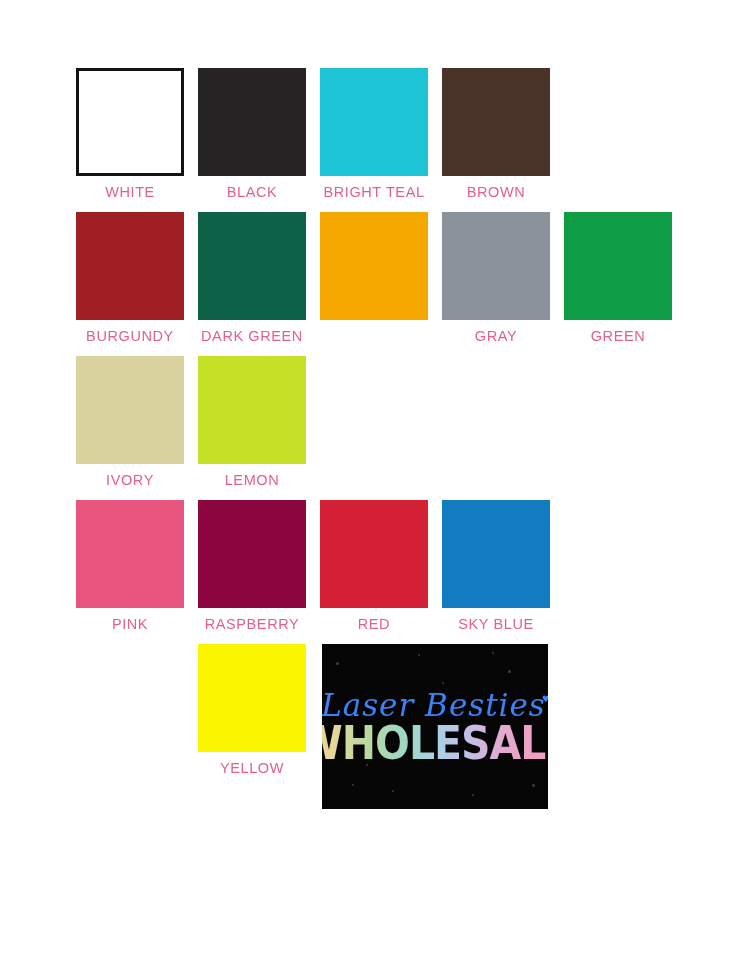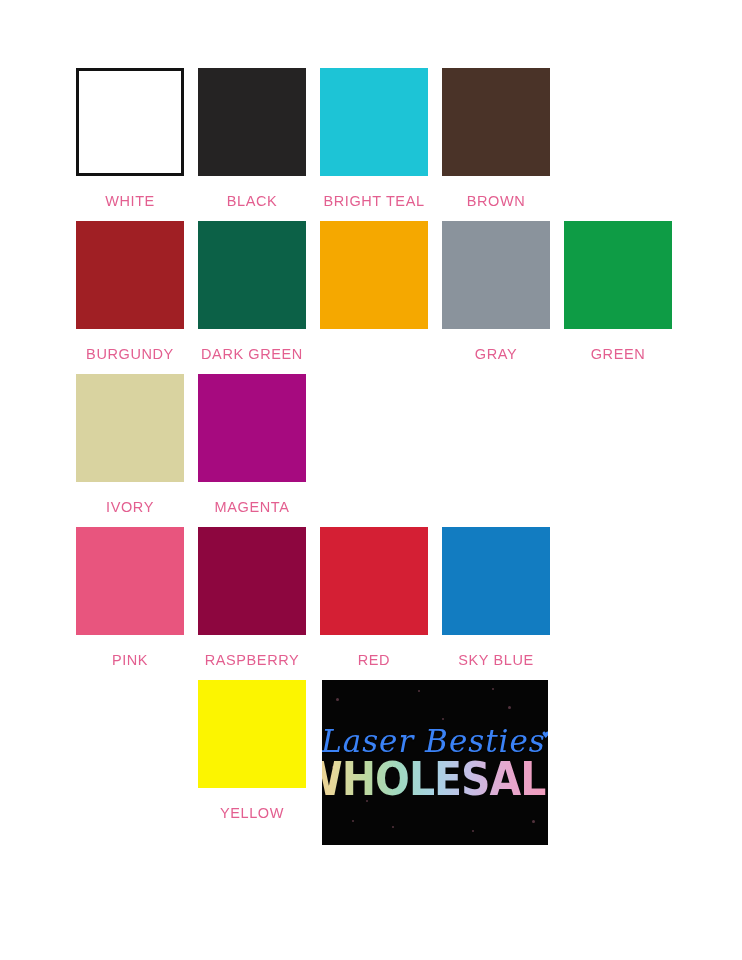--- a/index.html
+++ b/index.html
@@ -37,21 +37,20 @@
     width: 590px;
     margin-bottom: 9px;
   }
 
   .cell {
     width: 108px;
     margin-right: 14px;
     display: flex;
     flex-direction: column;
     align-items: center;
-    gap: 9px;
   }
   .cell:last-child {
     margin-right: 16px;
     align-items: center;
   }
   .cell.empty {
     visibility: hidden;
   }
 
   .swatch {
@@ -192,22 +191,22 @@
           <div class="swatch" style="background: rgb(14, 156, 69);"></div>
           <div class="label">GREEN</div>
         </div>
       </div>
       <div class="row">
         <div class="cell">
           <div class="swatch" style="background: rgb(217, 211, 160);"></div>
           <div class="label">IVORY</div>
         </div>
         <div class="cell">
-          <div class="swatch" style="background: rgb(166, 10, 127);"></div>
-          <div class="label">MAGENTA</div>
+          <div class="swatch" style="background: rgb(197, 226, 38);"></div>
+          <div class="label">LEMON</div>
         </div>
       </div>
       <div class="row">
         <div class="cell">
           <div class="swatch" style="background: rgb(232, 85, 126);"></div>
           <div class="label">PINK</div>
         </div>
         <div class="cell">
           <div class="swatch" style="background: rgb(141, 6, 63);"></div>
           <div class="label">RASPBERRY</div>

